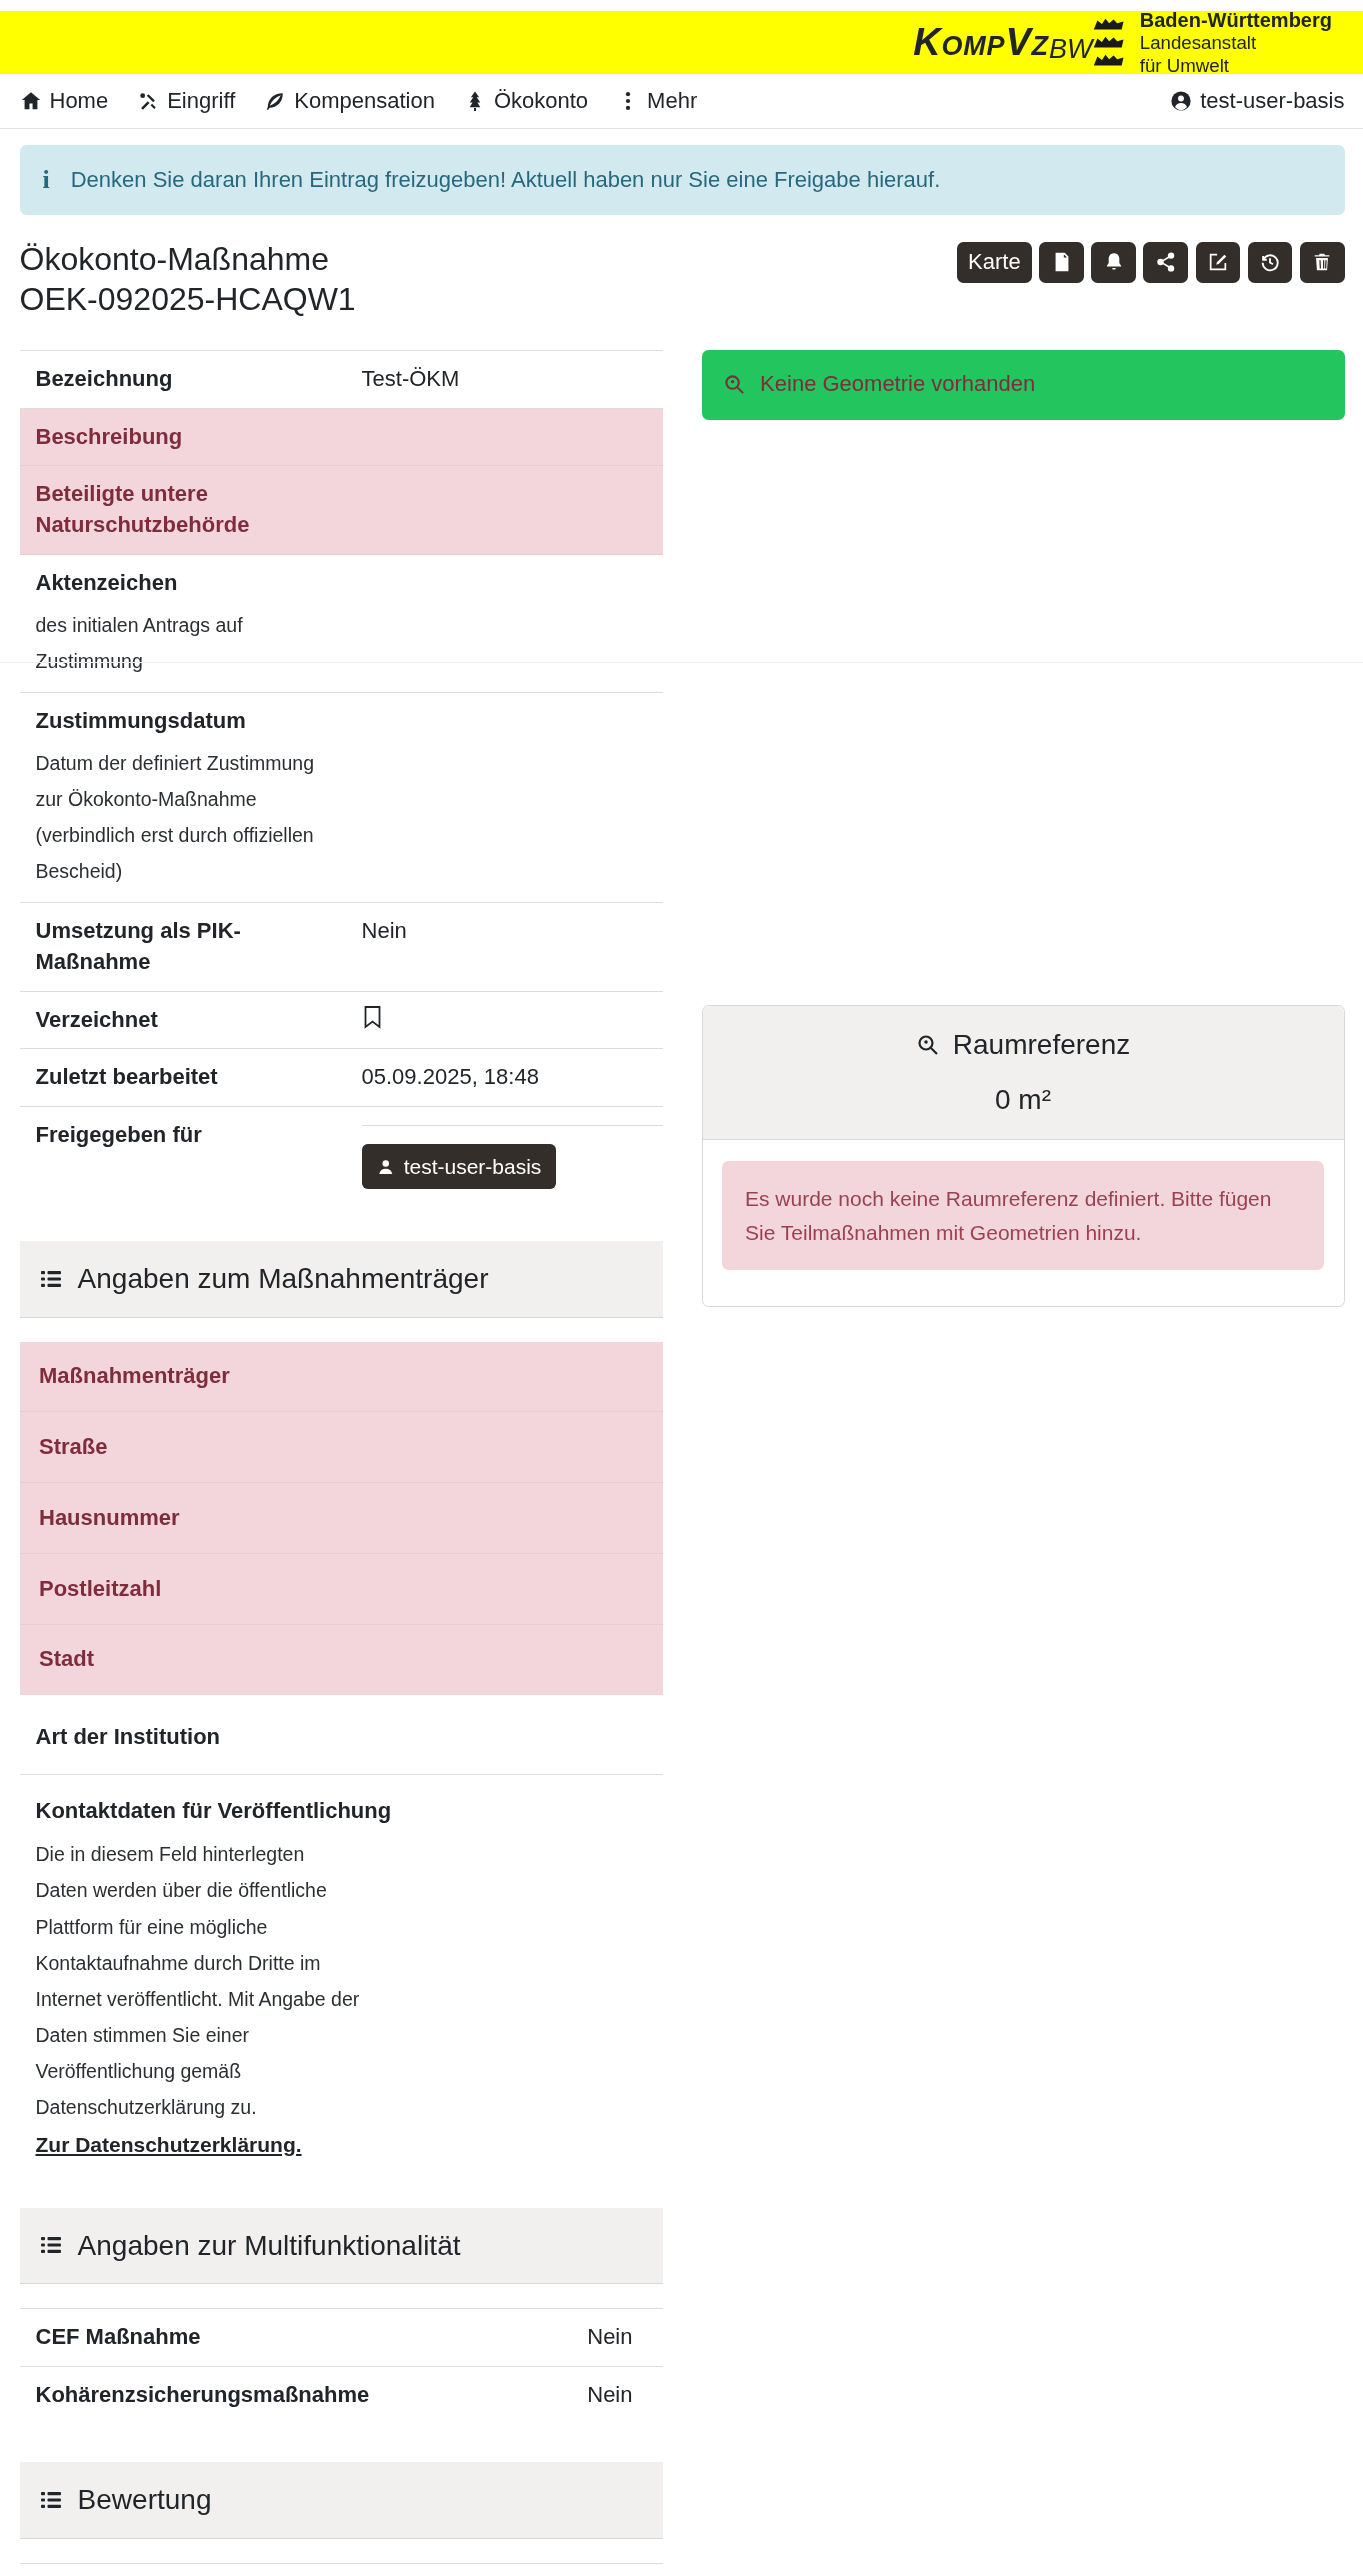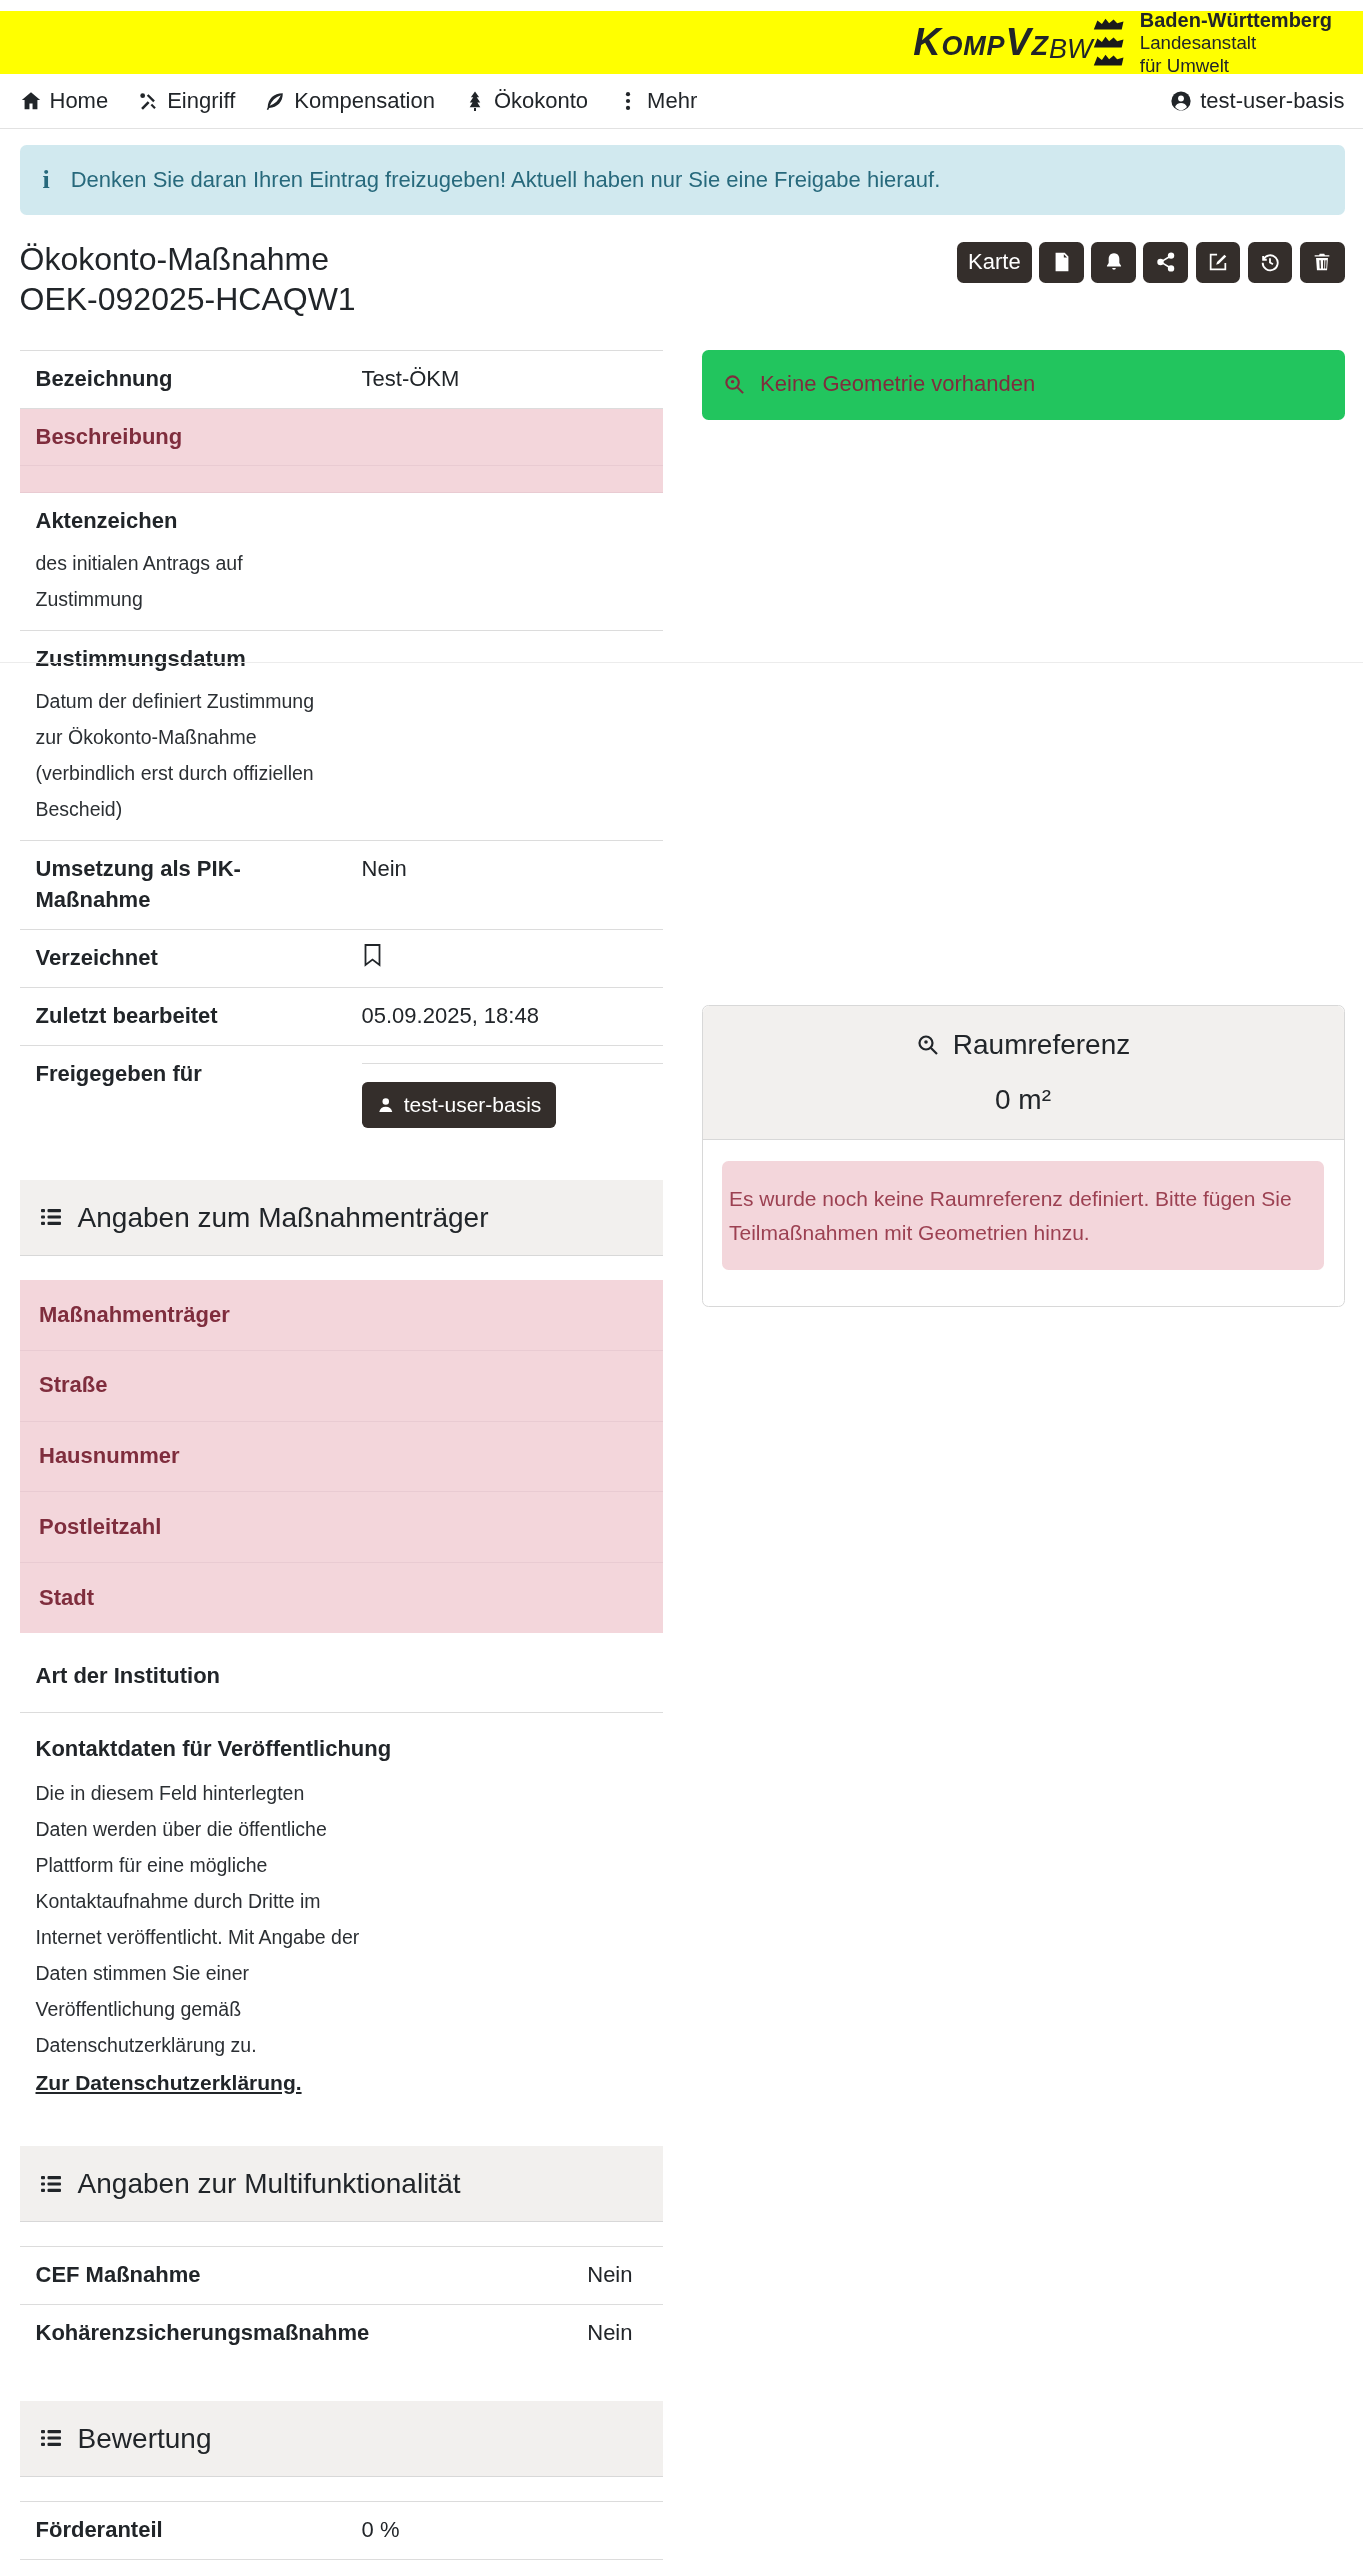--- a/index.html
+++ b/index.html
@@ -70,21 +70,21 @@
   .alert-pink svg{flex:0 0 auto;}
   
   .card{border:0.8px solid #d8d8d8;border-radius:6.5px;background:#fff;}
   .card-h{background:#f2f0ee;border-bottom:0.8px solid #d8d8d8;border-radius:6.5px 6.5px 0 0;
           padding:19.5px 19.5px;display:flex;justify-content:space-between;align-items:flex-start;gap:16px;}
   
   .raum-card{margin-top:585px;}
   .raum-h{display:flex;justify-content:space-between;align-items:center;font-size:28px;flex-direction:column;}
   .raum-h .lft{display:flex;gap:13px;align-items:center;}
   .raum-b{padding:21px 19.5px 36px;}
-  .raum-alert{background:#f3d6db;border-radius:6.5px;padding:21px 7px;color:#9c4152;
+  .raum-alert{background:#f3d6db;border-radius:6.5px;padding:21px 23px;color:#9c4152;
               font-size:21px;line-height:1.6;}
 </style>
 </head>
 <body>
 
 <div class="ghost-line"></div>
 
 <header class="topbar">
   <div class="logo">
     <span class="logo-main">KompVz</span>
@@ -237,20 +237,21 @@
       <div class="dtable">
         <div class="drow">
           <div class="dlabel">Bezeichnung</div>
           <div class="dvalue">Test-ÖKM</div>
         </div>
         <div class="drow missing">
           <div class="dlabel">Beschreibung</div>
           <div class="dvalue"></div>
         </div>
         <div class="drow missing">
+          <div class="dlabel">Beteiligte untere Naturschutzbehörde</div>
           <div class="dvalue"></div>
         </div>
         <div class="drow">
           <div class="dlabel">
             <div>Aktenzeichen</div>
             <div class="sub">des initialen Antrags auf Zustimmung</div>
           </div>
           <div class="dvalue"></div>
         </div>
         <div class="drow">

